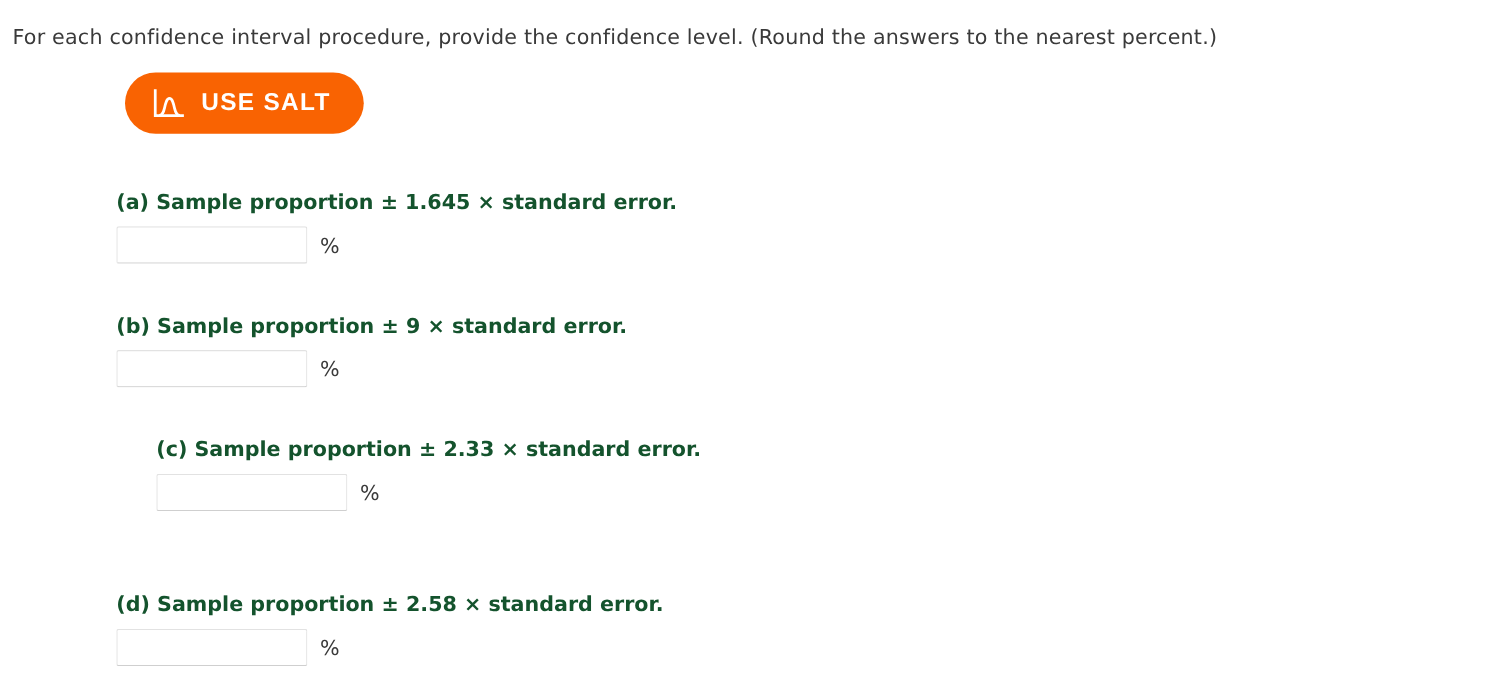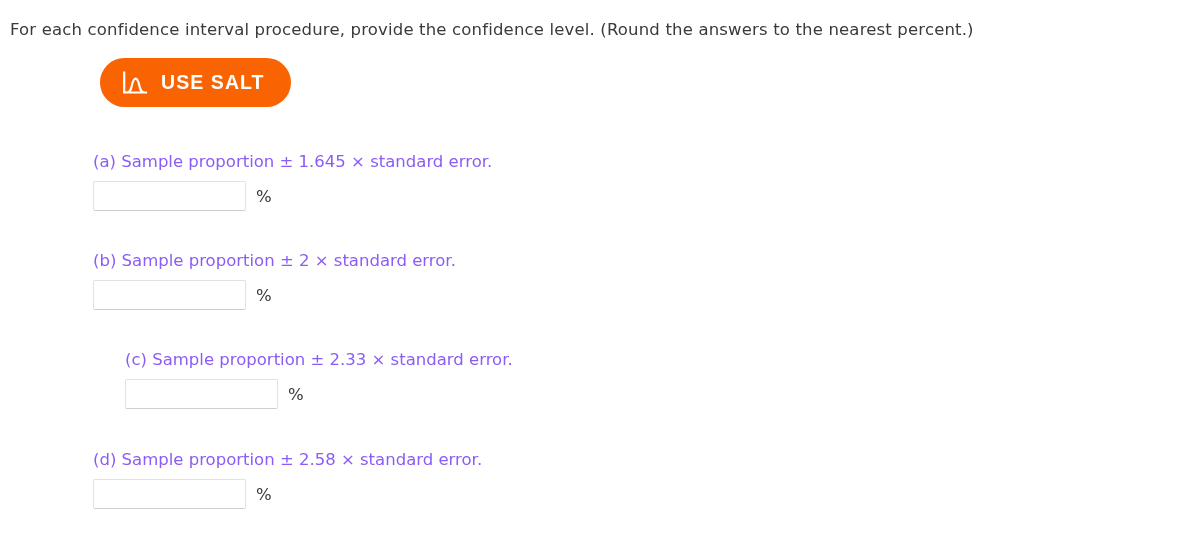--- a/index.html
+++ b/index.html
@@ -62,28 +62,29 @@
   }
 
   
   .question {
     position: absolute;
     left: 93px;
   }
   .q-a { top: 150px; }
   .q-b { top: 249px; }
   .q-c { top: 348px; margin-left: 32px; }
-  .q-d { top: 448px; }
+  .q-d { top: 472px; }
 
   .q-text {
     font-size: 16.5px;
     line-height: 23px;
-    color: #8b5cf6;
+    color: #14532d;
     white-space: nowrap;
     margin: 0 0 8px 0;
+    font-weight: bold;
   }
 
   .answer-row {
     display: flex;
     align-items: center;
     gap: 10px;
   }
 
   .answer-input {
     width: 153px;
@@ -123,21 +124,21 @@
 
 <div class="question q-a">
   <div class="q-text">(a) Sample proportion ± 1.645 × standard error.</div>
   <div class="answer-row">
     <input class="answer-input" type="text" value="" style="">
     <span class="percent-sign">%</span>
   </div>
 </div>
 
 <div class="question q-b">
-  <div class="q-text">(b) Sample proportion ± 2 × standard error.</div>
+  <div class="q-text">(b) Sample proportion ± 9 × standard error.</div>
   <div class="answer-row">
     <input class="answer-input" type="text" value="" style="">
     <span class="percent-sign">%</span>
   </div>
 </div>
 
 <div class="question q-c">
   <div class="q-text">(c) Sample proportion ± 2.33 × standard error.</div>
   <div class="answer-row">
     <input class="answer-input" type="text" value="" style="">

